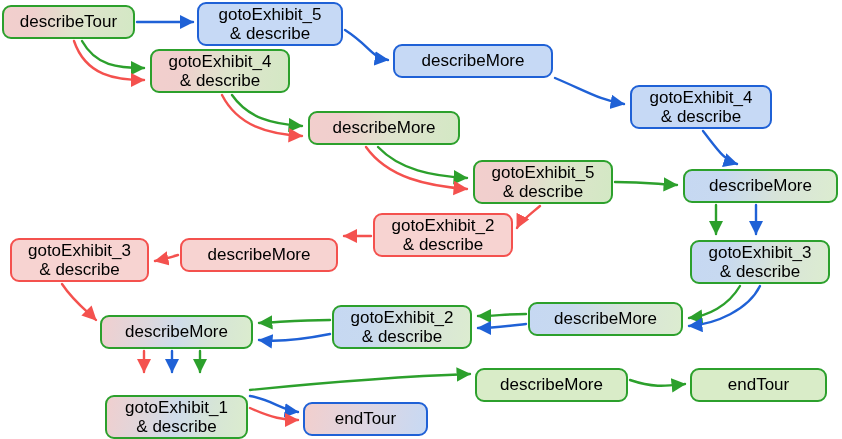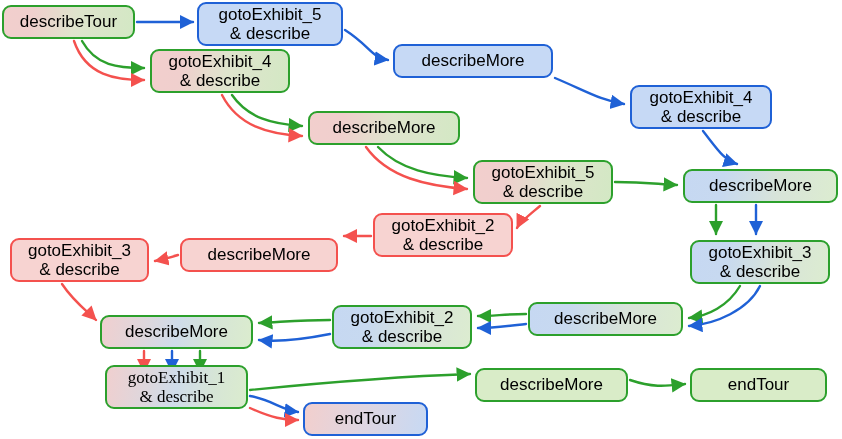--- a/index.html
+++ b/index.html
@@ -87,19 +87,19 @@
 &amp; describe</div>
       <div class="node n-red f-pink" style="left: 180px; top: 238px; width: 158px; height: 34px;">describeMore</div>
       <div class="node n-red f-pink" style="left: 10px; top: 238px; width: 139px; height: 44px;">gotoExhibit_3
 &amp; describe</div>
       <div class="node n-green f-bluegreen" style="left: 690px; top: 240px; width: 140px; height: 44px;">gotoExhibit_3
 &amp; describe</div>
       <div class="node n-green f-bluegreen" style="left: 528px; top: 302px; width: 155px; height: 34px;">describeMore</div>
       <div class="node n-green f-bluegreen" style="left: 332px; top: 305px; width: 140px; height: 44px;">gotoExhibit_2
 &amp; describe</div>
       <div class="node n-green f-tri" style="left: 100px; top: 315px; width: 153px; height: 34px;">describeMore</div>
-      <div class="node n-green f-tri" style="left: 105px; top: 365px; width: 143px; height: 44px; font-family: Liberation Serif, serif;">gotoExhibit_1
+      <div class="node n-green f-tri" style="left: 105px; top: 395px; width: 143px; height: 44px;">gotoExhibit_1
 &amp; describe</div>
       <div class="node n-blue f-pinkblue" style="left: 303px; top: 402px; width: 125px; height: 34px;">endTour</div>
       <div class="node n-green f-green" style="left: 475px; top: 368px; width: 153px; height: 34px;">describeMore</div>
       <div class="node n-green f-green" style="left: 690px; top: 368px; width: 137px; height: 34px;">endTour</div>
     </div>
 </div>
 
 </body></html>

